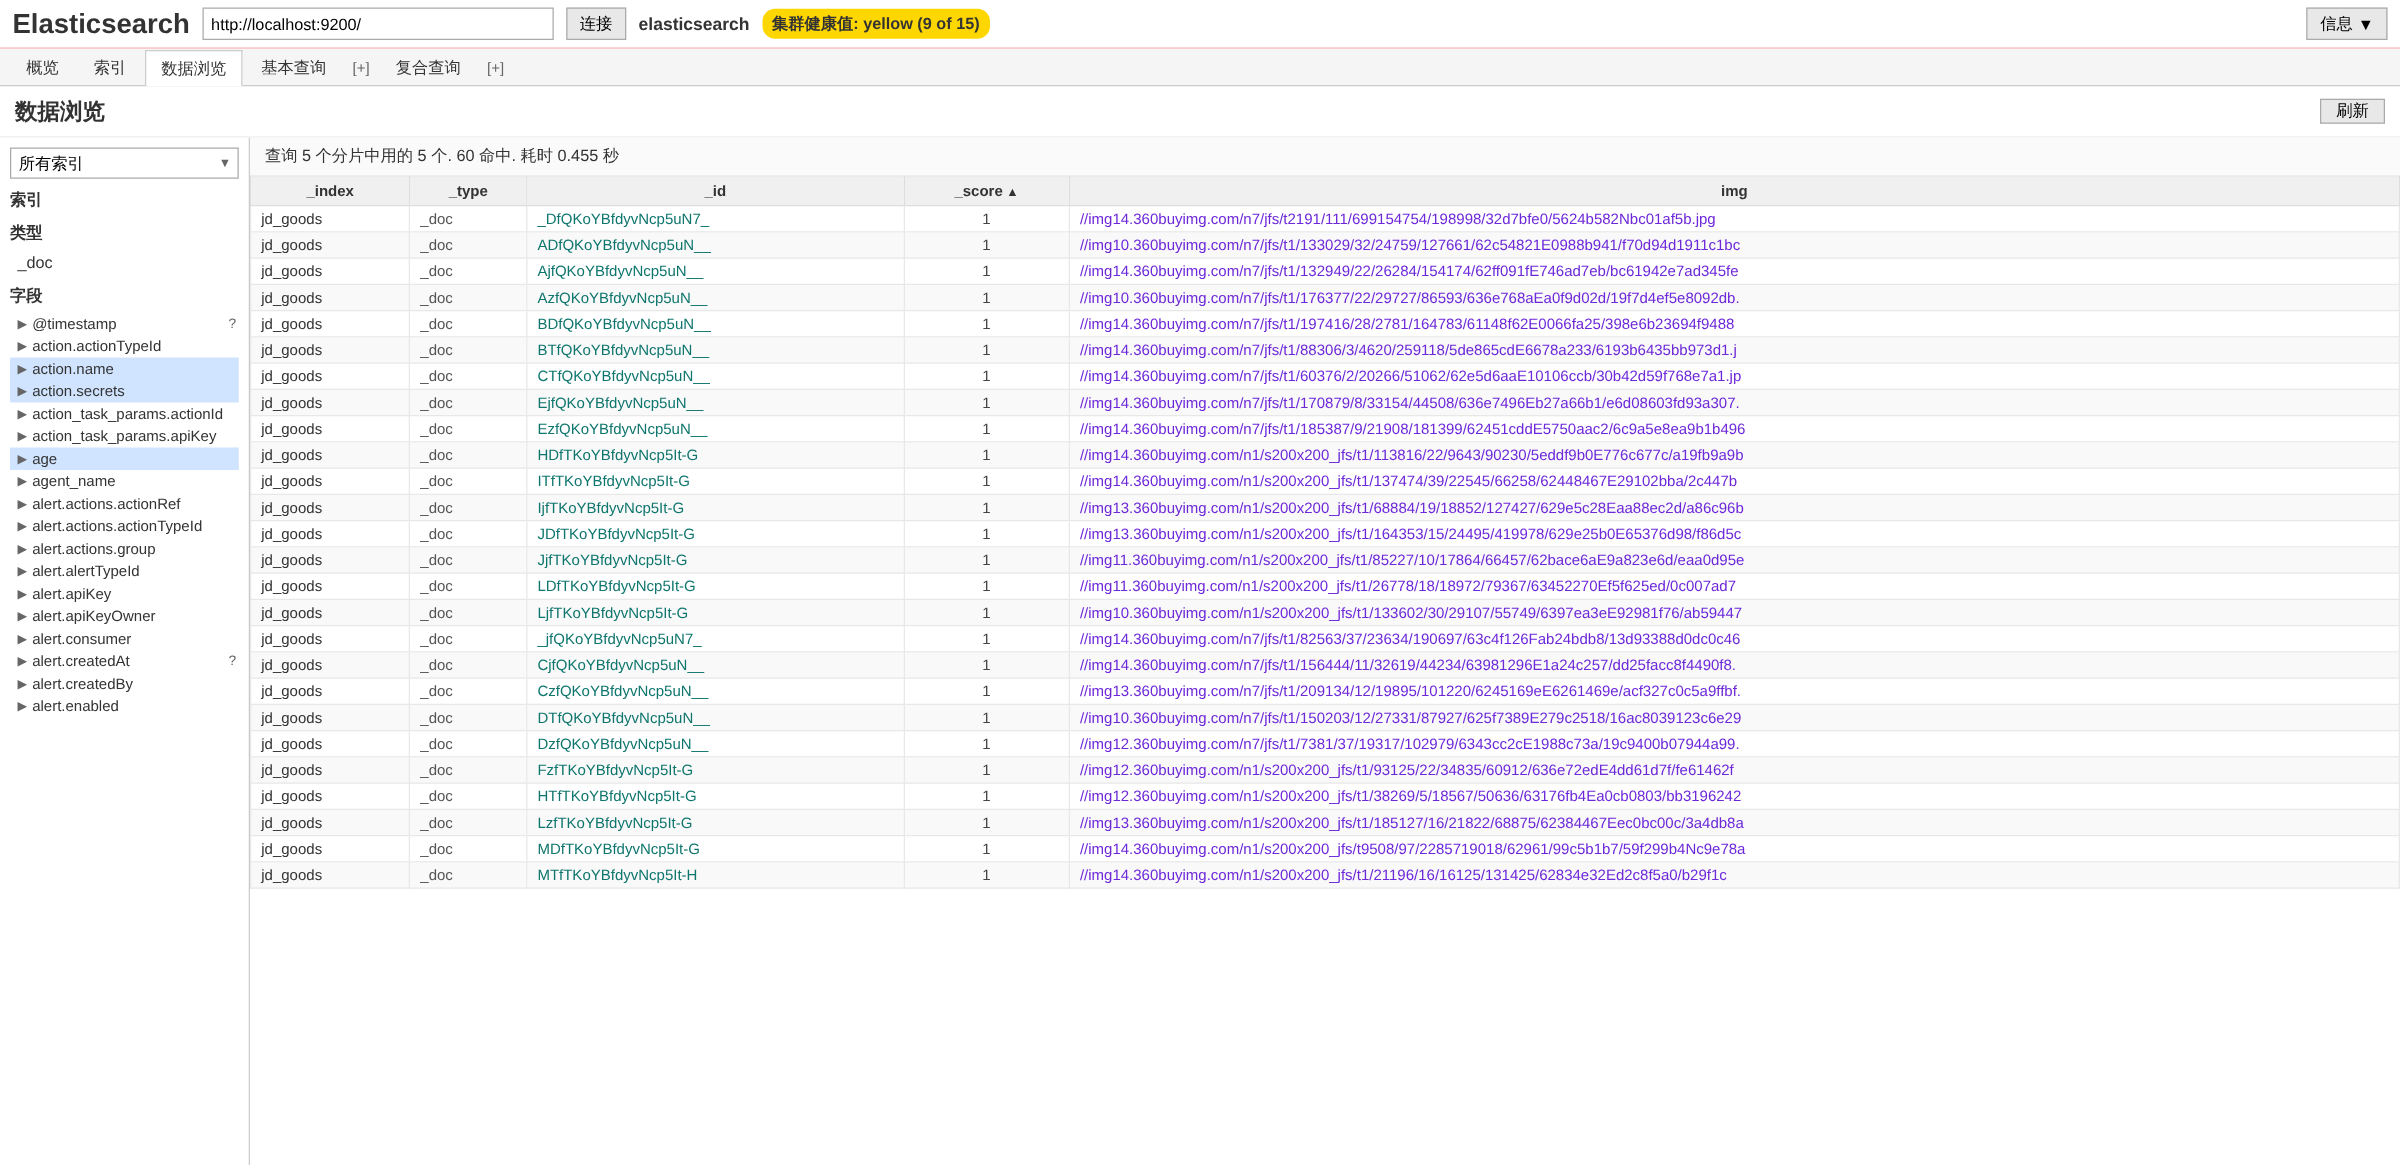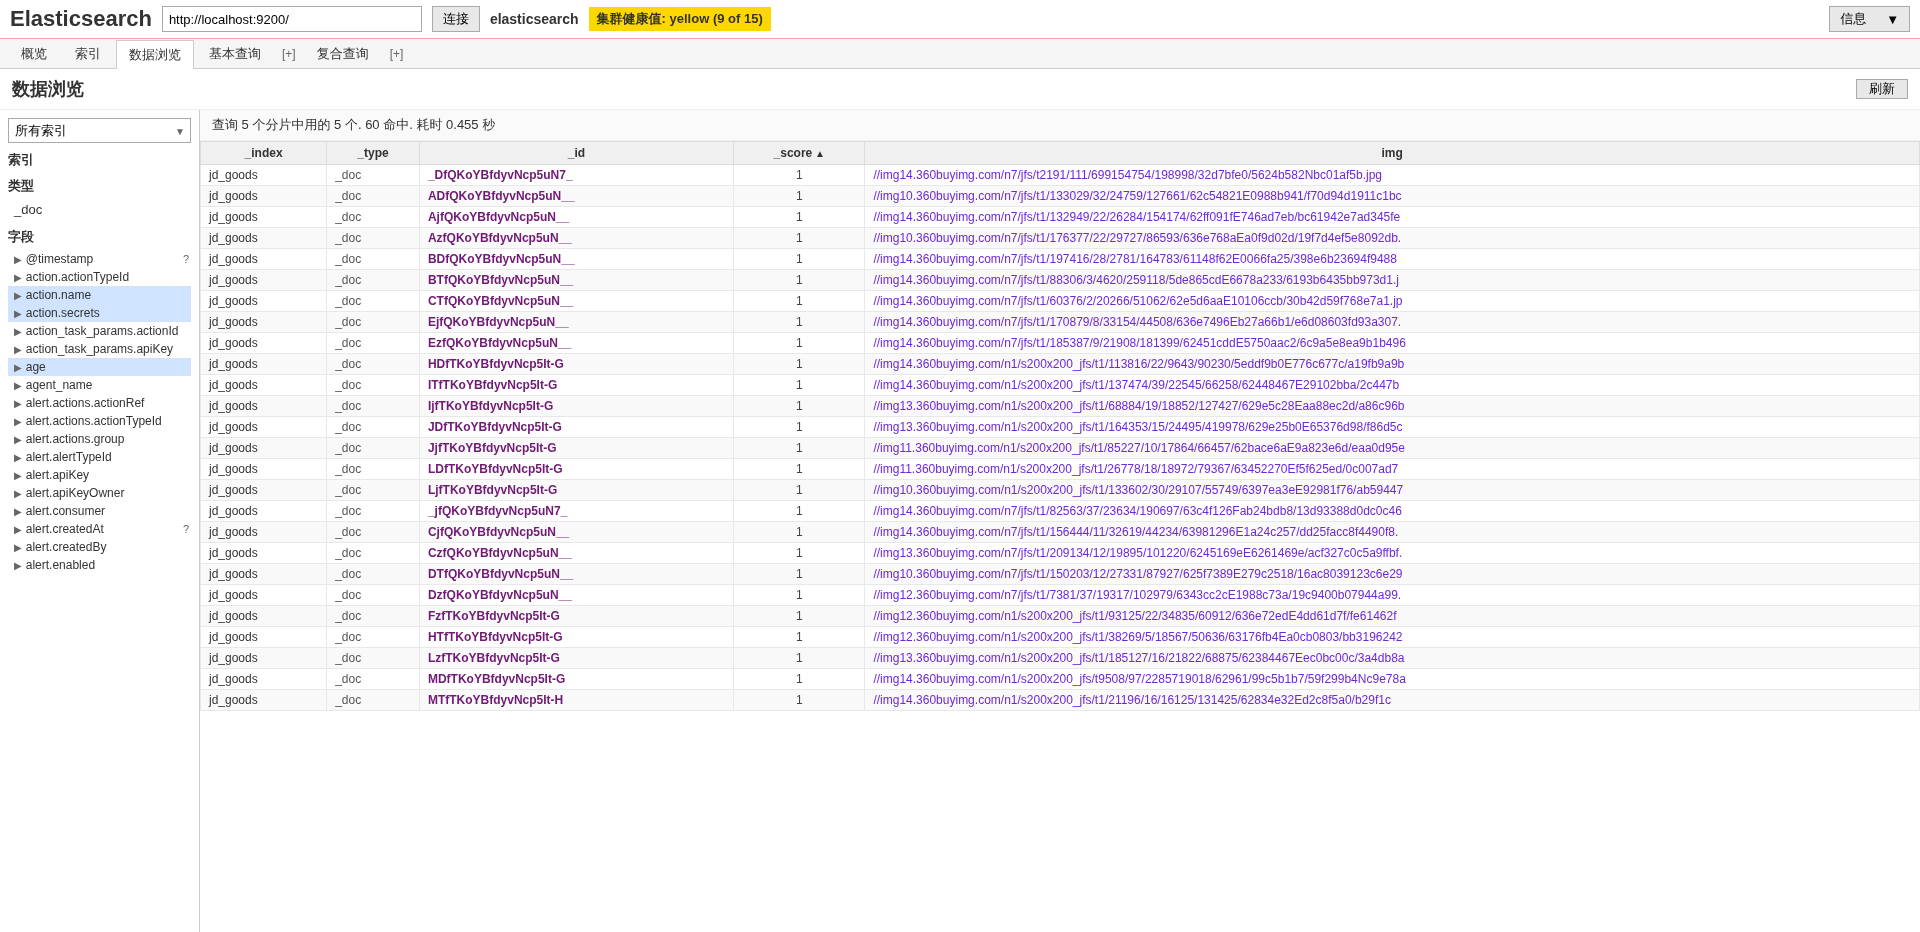--- a/index.html
+++ b/index.html
@@ -17,52 +17,52 @@
     #topbar .logo {
       font-size: 22px;
       font-weight: bold;
       color: #333;
       white-space: nowrap;
     }
     #topbar .url-input {
       border: 1px solid #aaa;
       padding: 3px 6px;
       font-size: 13px;
-      width: 260px;
+      width: 281px;
       height: 26px;
     }
     #topbar .connect-btn {
       background: #e8e8e8;
       border: 1px solid #aaa;
       padding: 3px 10px;
       cursor: pointer;
       font-size: 13px;
       height: 26px;
     }
     #topbar .es-label {
       font-weight: bold;
       font-size: 14px;
     }
     #topbar .health-badge {
       background: #FFD700;
       font-weight: bold;
       padding: 3px 8px;
       font-size: 13px;
-      border-radius: 0;
+      border-radius: 10px;
     }
     #topbar .info-btn {
       margin-left: auto;
       background: #e8e8e8;
       border: 1px solid #aaa;
       padding: 3px 10px;
       cursor: pointer;
       font-size: 13px;
       display: flex;
       align-items: center;
-      gap: 20px;
+      gap: 4px;
     }
 
     
     #navtabs {
       display: flex;
       align-items: center;
       border-bottom: 1px solid #ccc;
       background: #f5f5f5;
       padding: 0 8px;
       gap: 2px;
@@ -242,21 +242,21 @@
     tbody td {
       border: 1px solid #e8e8e8;
       padding: 3px 8px;
       white-space: nowrap;
       max-width: 900px;
       overflow: hidden;
       text-overflow: ellipsis;
     }
     .td-index { color: #333; }
     .td-type { color: #555; }
-    .td-id { color: #701a75; font-weight: bold; }
+    .td-id { color: #0f766e; }
     .td-score { color: #444; text-align: center; }
     .td-img { color: #6d28d9; max-width: 700px; overflow: hidden; text-overflow: ellipsis; }
   </style>
 </head>
 <body>
 
 <div id="topbar">
   <span class="logo">Elasticsearch</span>
   <input class="url-input" type="text" value="http://localhost:9200/" style="">
   <button class="connect-btn">连接</button>

